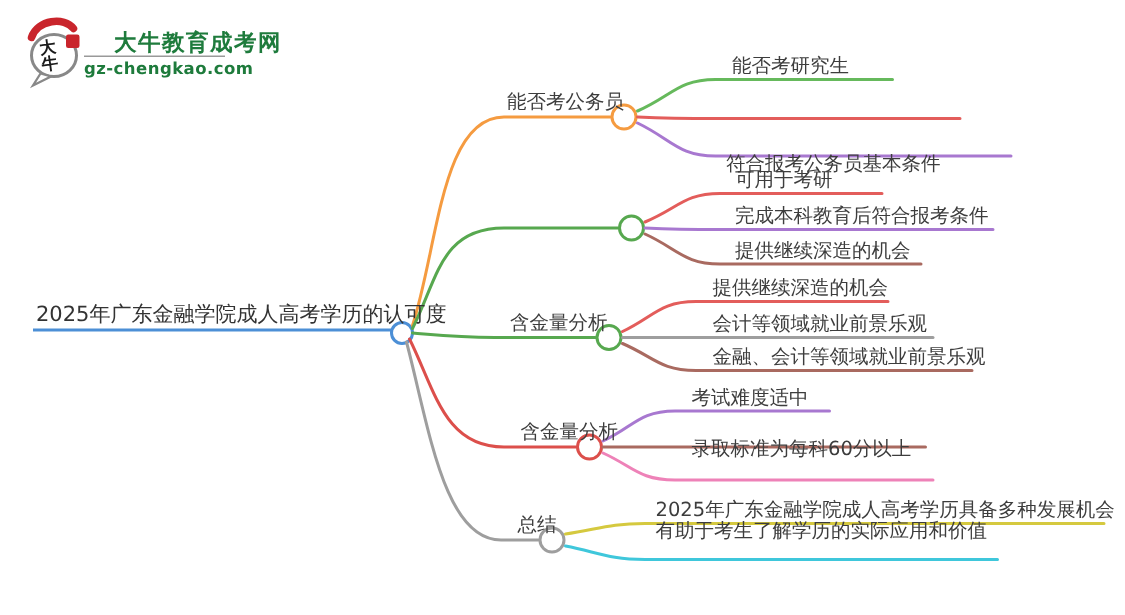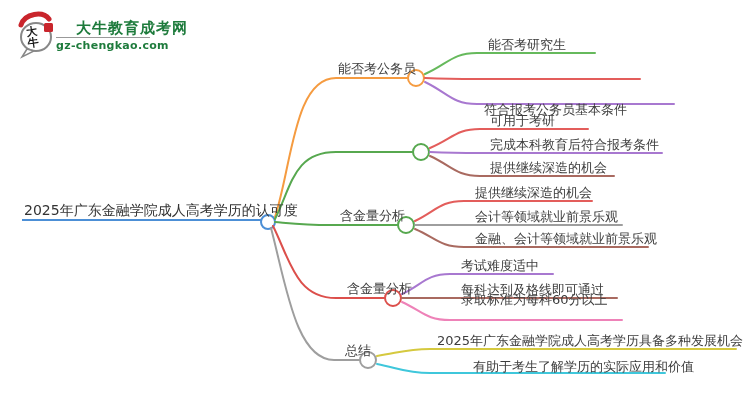--- a/index.html
+++ b/index.html
@@ -72,20 +72,19 @@
   <div class="lbl" style="left:490px;top:137px;">完成本科教育后符合报考条件</div>
   <div class="lbl" style="left:490px;top:160px;text-align:center;">提供继续深造的机会</div>
 
   <div class="lbl" style="left:340px;top:208px;">含金量分析</div>
   <div class="lbl" style="left:475px;top:185px;">提供继续深造的机会</div>
   <div class="lbl" style="left:475px;top:209px;">会计等领域就业前景乐观</div>
   <div class="lbl" style="left:475px;top:231px;">金融、会计等领域就业前景乐观</div>
 
   <div class="lbl" style="left:347px;top:281px;">含金量分析</div>
   <div class="lbl" style="left:461px;top:258px;">考试难度适中</div>
-  <div class="lbl" style="left:461px;top:282px;">每科达到及格线即可通过</div>
   <div class="lbl" style="left:461px;top:292px;">录取标准为每科60分以上</div>
 
   <div class="lbl" style="left:345px;top:343px;">总结</div>
   <div class="lbl" style="left:437px;top:333px;">2025年广东金融学院成人高考学历具备多种发展机会</div>
-  <div class="lbl" style="left:437px;top:359px;margin-left:36px;">有助于考生了解学历的实际应用和价值</div>
+  <div class="lbl" style="left:437px;top:347px;">有助于考生了解学历的实际应用和价值</div>
 
 </div>
 
 </body></html>

